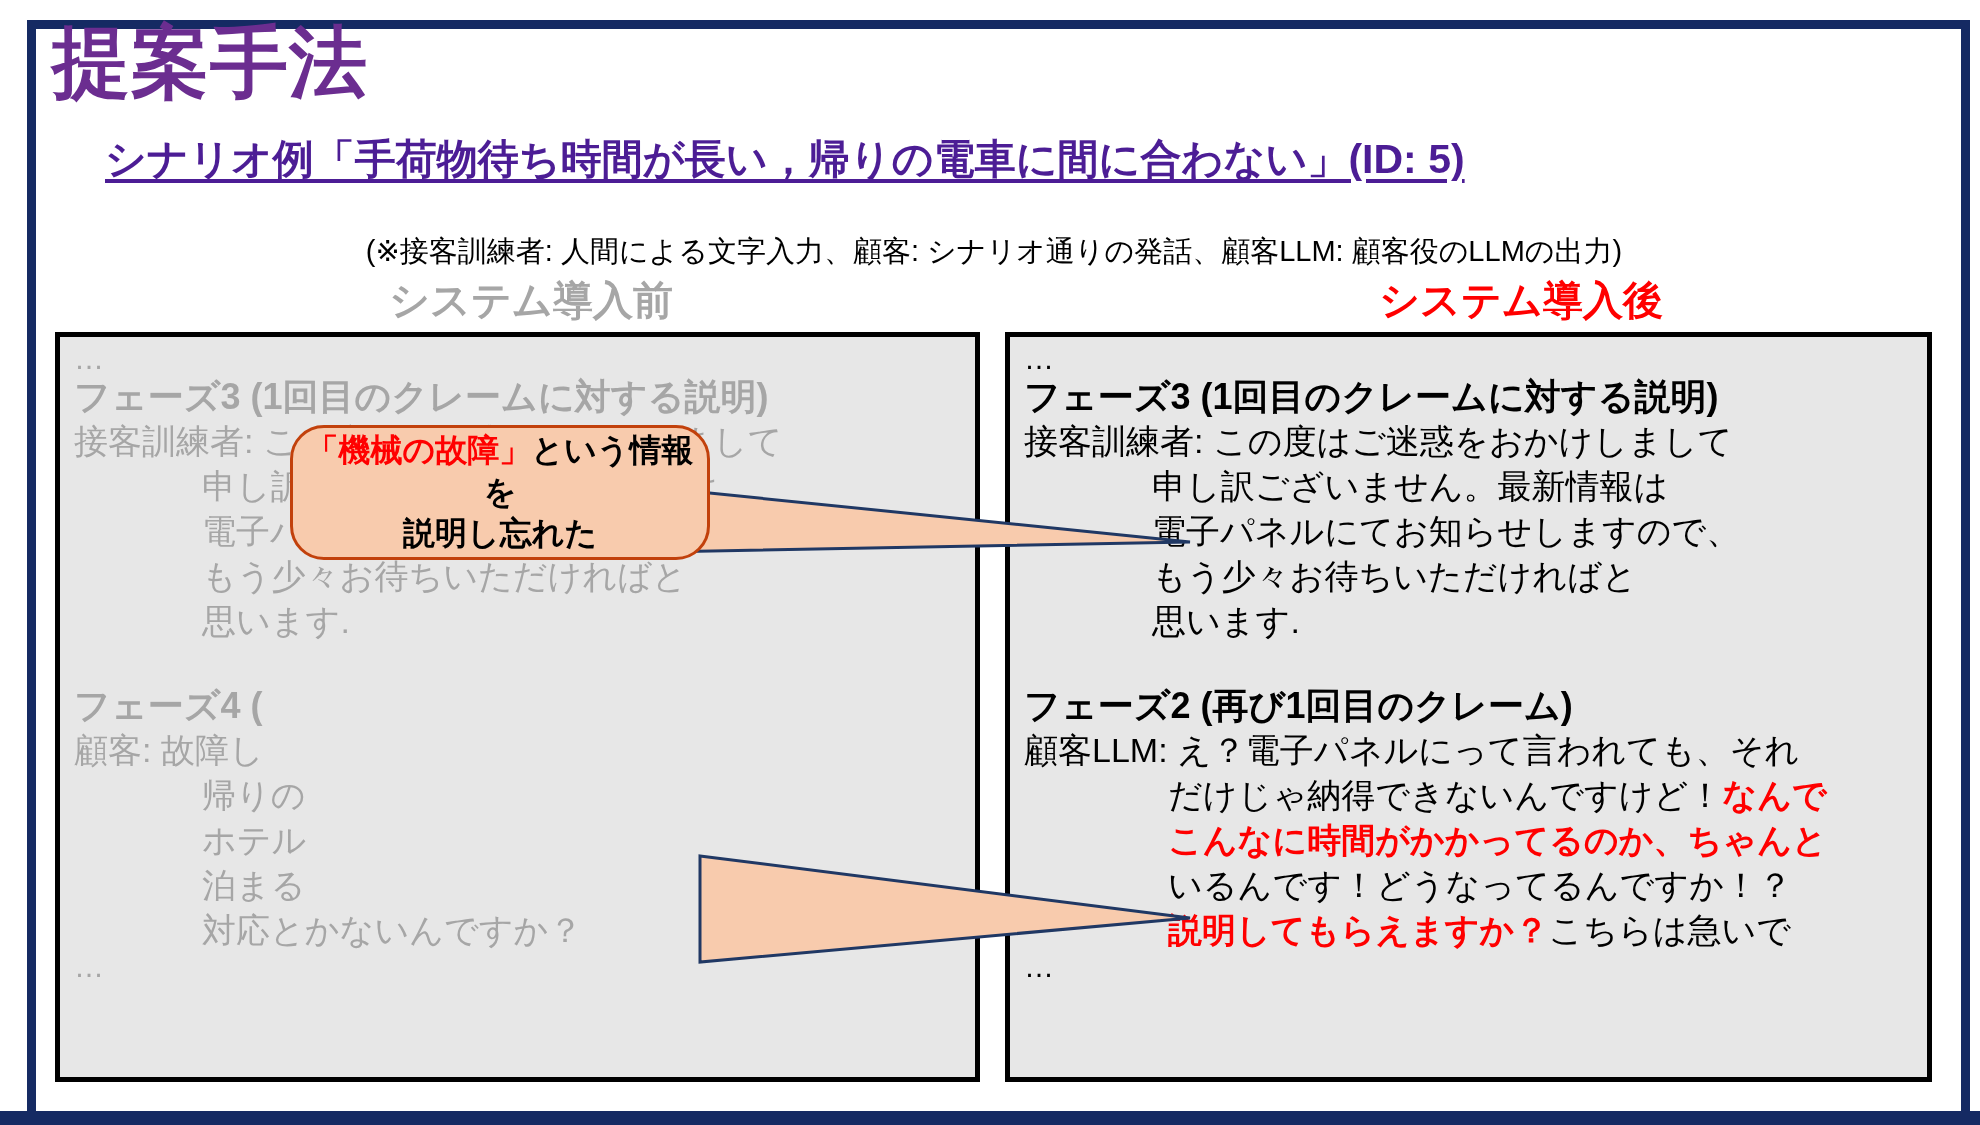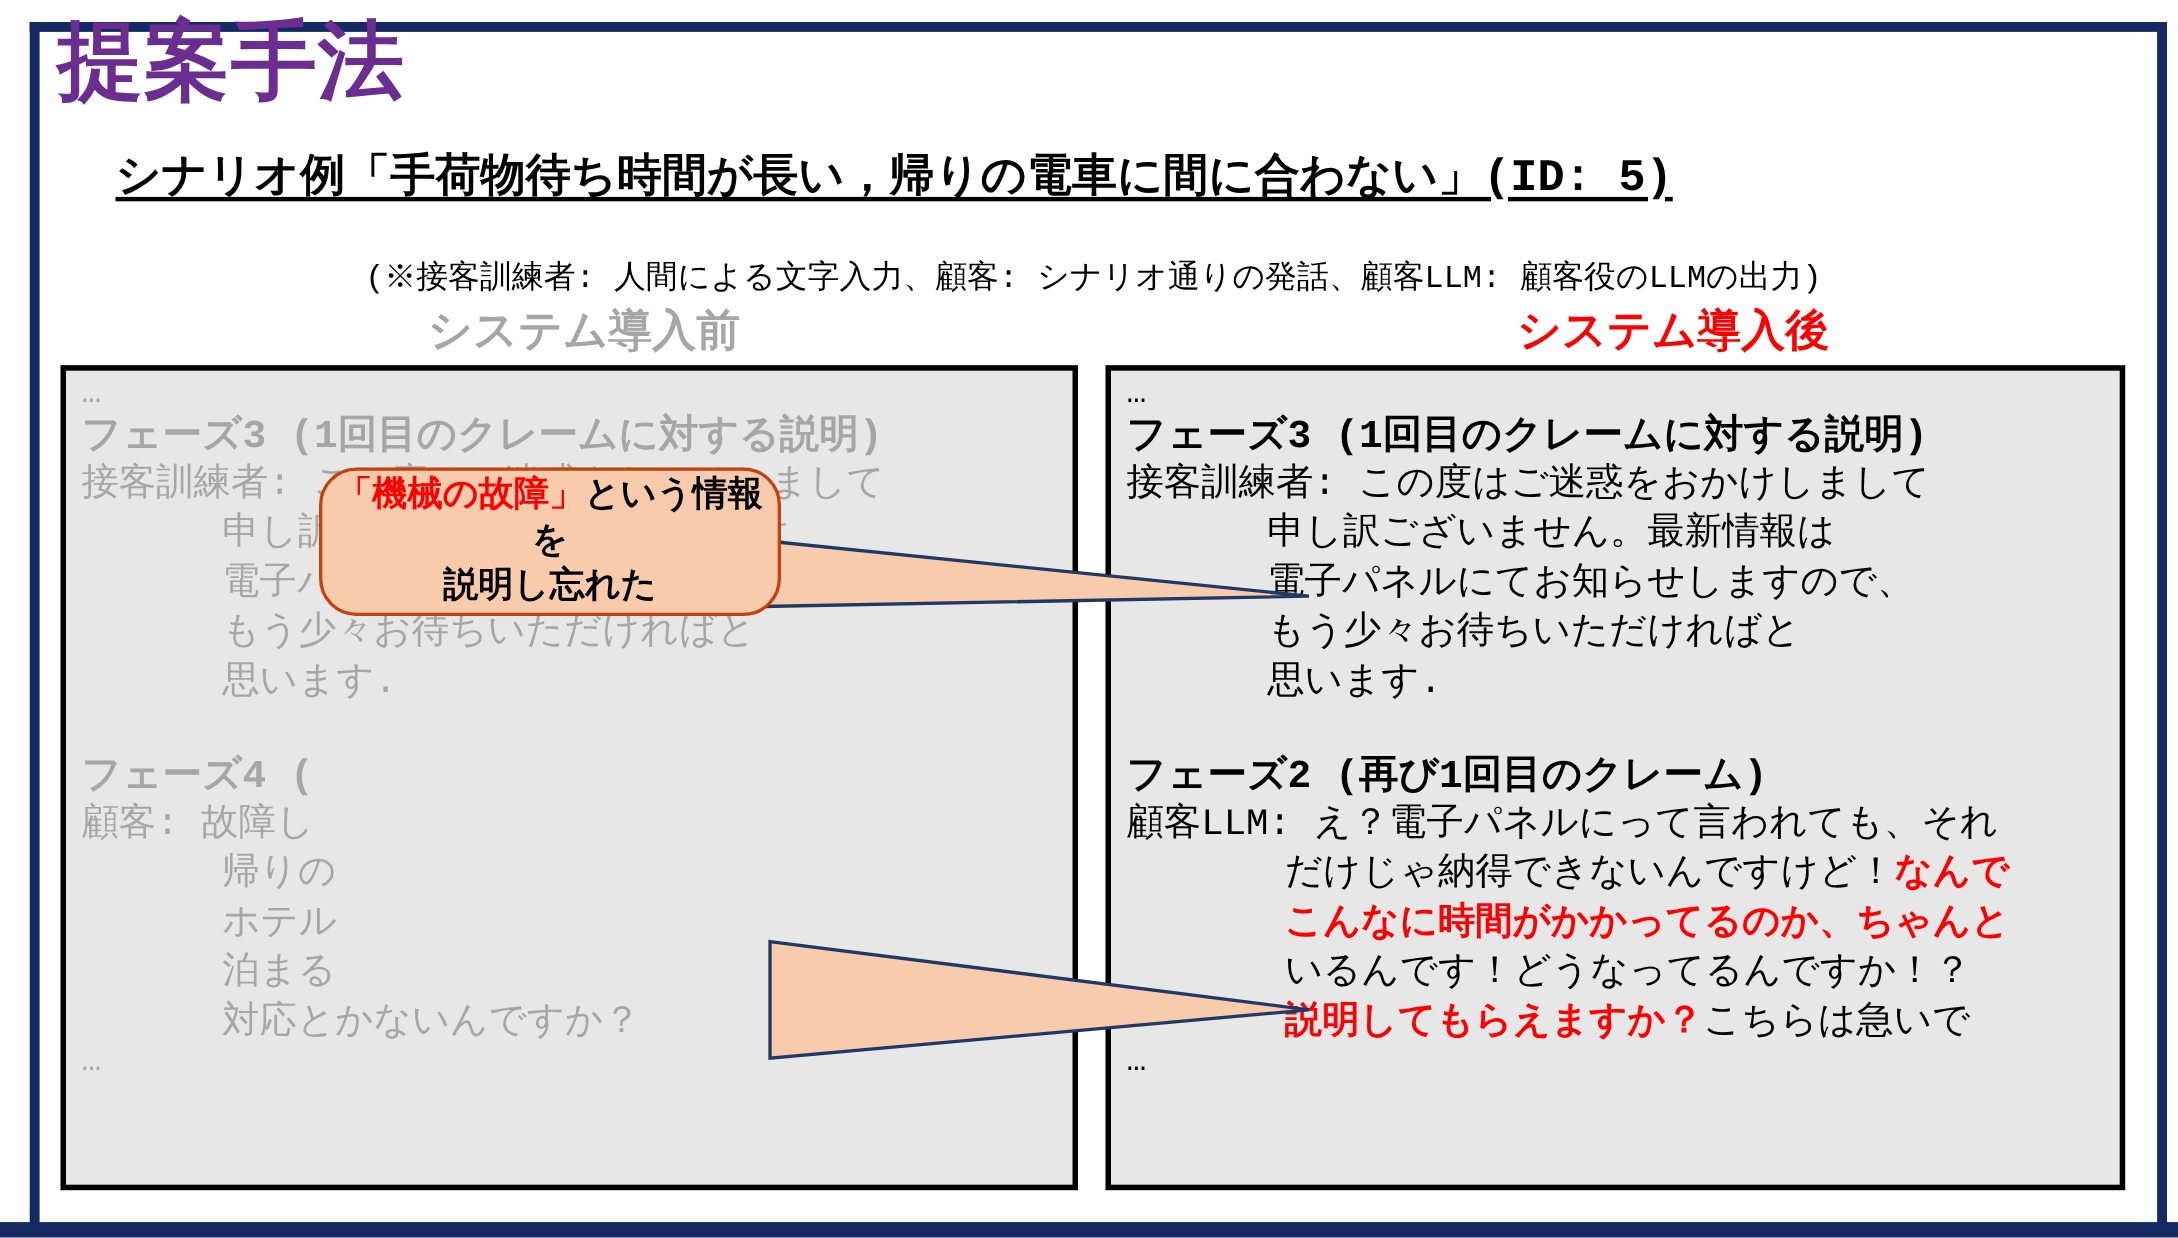--- a/index.html
+++ b/index.html
@@ -6,37 +6,36 @@
   body{
     width:1980px;height:1125px;
     background:#ffffff;
     font-family:"Liberation Sans","DejaVu Sans",sans-serif;
     overflow:hidden;
   }
   .slide{
     position:absolute;left:0;top:0;width:1632px;height:1125px;
     background:#ffffff;
     box-sizing:border-box;
-    font-family:Liberation Mono, monospace;
   }
   
   .frame-top{position:absolute;left:27px;top:20px;width:1943px;height:9px;background:#152a63;}
   .frame-left{position:absolute;left:27px;top:20px;width:9px;height:1100px;background:#152a63;}
   .frame-right{position:absolute;left:1961px;top:20px;width:9px;height:1100px;background:#152a63;}
   .frame-bottom{position:absolute;left:0px;top:1111px;width:1980px;height:14px;background:#152a63;}
 
   .title{
     position:absolute;left:52px;top:22px;
     font-size:78px;font-weight:bold;color:#6b2d90;
     letter-spacing:1px;line-height:1.05;
     white-space:nowrap;
   }
   .subtitle{
     position:absolute;left:105px;top:132px;
-    font-size:41px;font-weight:bold;color:#000000;
+    font-size:41px;font-weight:bold;color:#4c1d95;
     text-decoration:underline;text-underline-offset:6px;
     white-space:nowrap;
   }
   .note{
     position:absolute;left:4px;top:232px;width:1980px;
     text-align:center;
     font-size:29px;color:#000000;
     white-space:nowrap;
   }
   .col-head{

